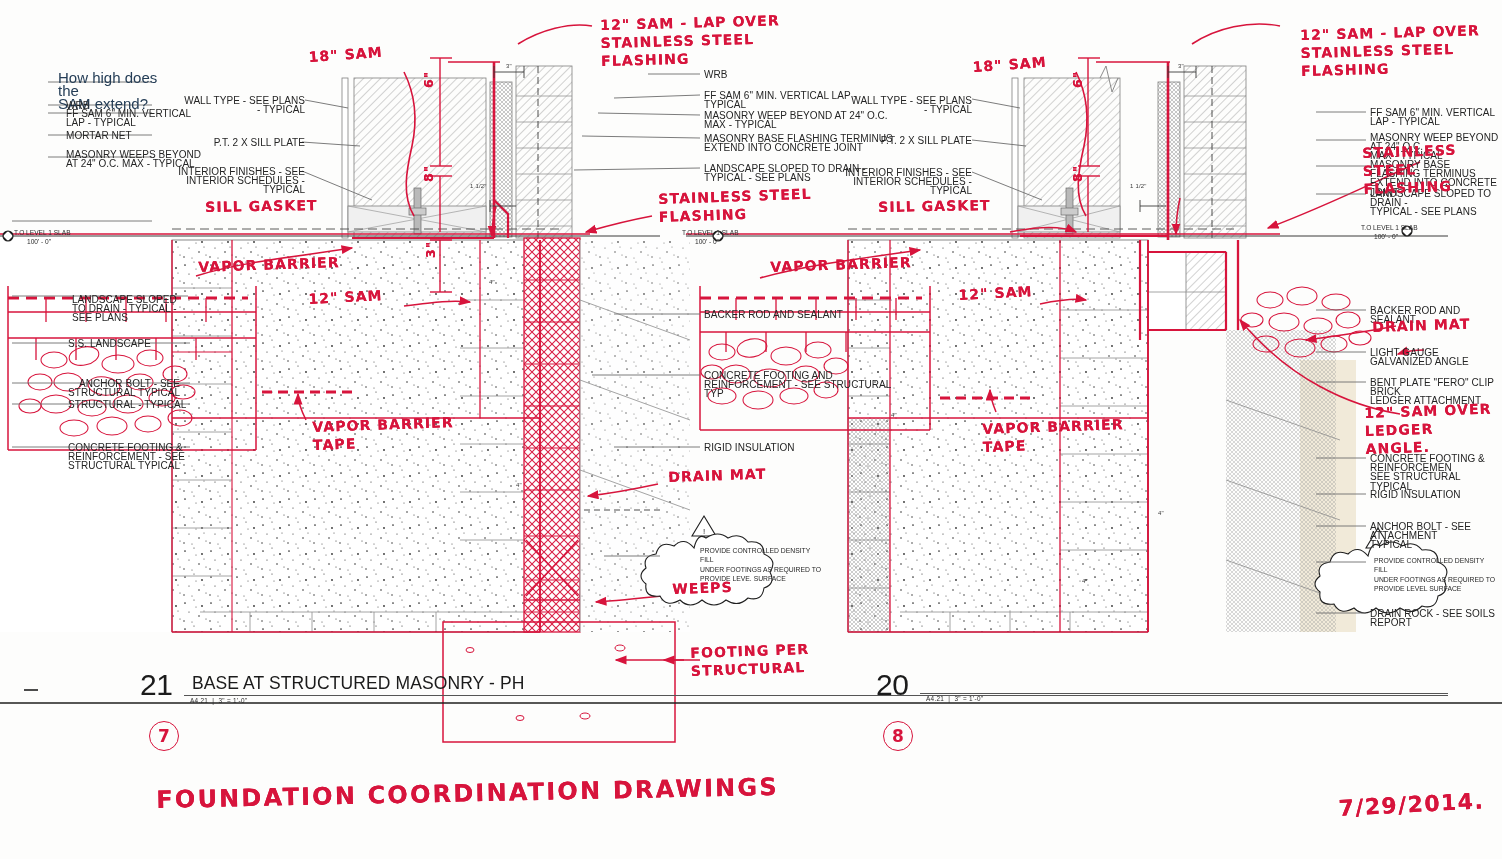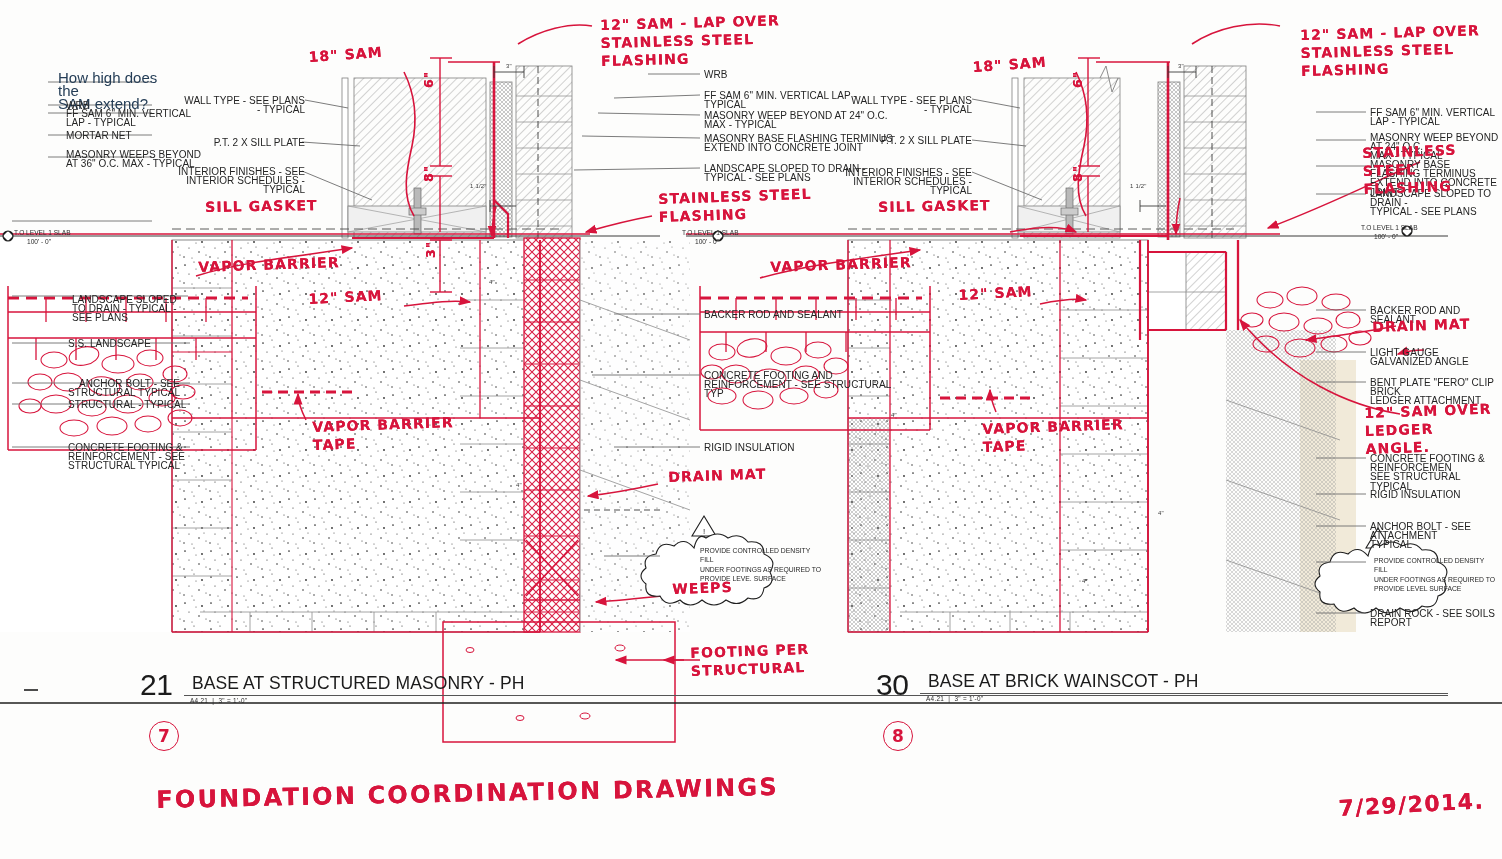--- a/index.html
+++ b/index.html
@@ -560,21 +560,21 @@
   </svg>
 
   <div class="qnote" style="left:58px;top:71px;width:110px;">How high does the
 SAM extend?</div>
 
   <div class="lbl" style="left:66px;top:101px;">WRB</div>
   <div class="lbl" style="left:66px;top:109px;">FF SAM 6" MIN. VERTICAL
 LAP - TYPICAL</div>
   <div class="lbl" style="left:66px;top:131px;">MORTAR NET</div>
   <div class="lbl" style="left:66px;top:150px;">MASONRY WEEPS BEYOND
-AT 36" O.C. MAX - TYPICAL</div>
+AT 24" O.C. MAX - TYPICAL</div>
   <div class="lbl" style="left:72px;top:295px;">LANDSCAPE SLOPED
 TO DRAIN - TYPICAL -
 SEE PLANS</div>
   <div class="lbl" style="left:68px;top:339px;">S.S. LANDSCAPE</div>
   <div class="lbl" style="left:68px;top:379px;text-align:right;">ANCHOR  BOLT - SEE
 STRUCTURAL TYPICAL</div>
   <div class="lbl" style="left:68px;top:400px;">STRUCTURAL - TYPICAL</div>
   <div class="lbl" style="left:68px;top:443px;">CONCRETE FOOTING &amp;
 REINFORCEMENT - SEE
 STRUCTURAL TYPICAL</div>
@@ -682,22 +682,21 @@
 LEDGER ANGLE.</div>
   <div class="hw sm" style="left:1070px;top:88px;transform:rotate(-90deg);">6"</div>
   <div class="hw sm" style="left:1070px;top:182px;transform:rotate(-90deg);">8"</div>
 
   <div class="dnum" style="left:140px;top:668px;">21</div>
   <div class="dtitle" style="left:192px;top:673px;">BASE AT STRUCTURED MASONRY - PH</div>
   <div class="trule2" style="left:184px;top:695px;width:1264px;"></div>
   <div class="dscale" style="left:190px;top:697px;"><span>A4.21</span>&nbsp;&nbsp;|&nbsp;&nbsp;<span>3" = 1'-0"</span></div>
   <div class="bub" style="left:149px;top:721px;width:28px;height:28px;">7</div>
 
-  <div class="dnum" style="left:876px;top:668px;">30</div>
-  <div class="dtitle" style="left:928px;top:671px;">BASE AT BRICK WAINSCOT - PH</div>
+  <div class="dnum" style="left:876px;top:668px;">20</div>
   <div class="trule2" style="left:920px;top:693px;width:528px;"></div>
   <div class="dscale" style="left:926px;top:695px;"><span>A4.21</span>&nbsp;&nbsp;|&nbsp;&nbsp;<span>3" = 1'-0"</span></div>
   <div class="bub" style="left:883px;top:721px;width:28px;height:28px;">8</div>
 
   <div class="hw title" style="left:156px;top:786px;transform:rotate(-1.2deg);">FOUNDATION COORDINATION DRAWINGS</div>
   <div class="hw date" style="left:1338px;top:796px;transform:rotate(-3deg);">7/29/2014.</div>
 
 </div>
 
 </body></html>

